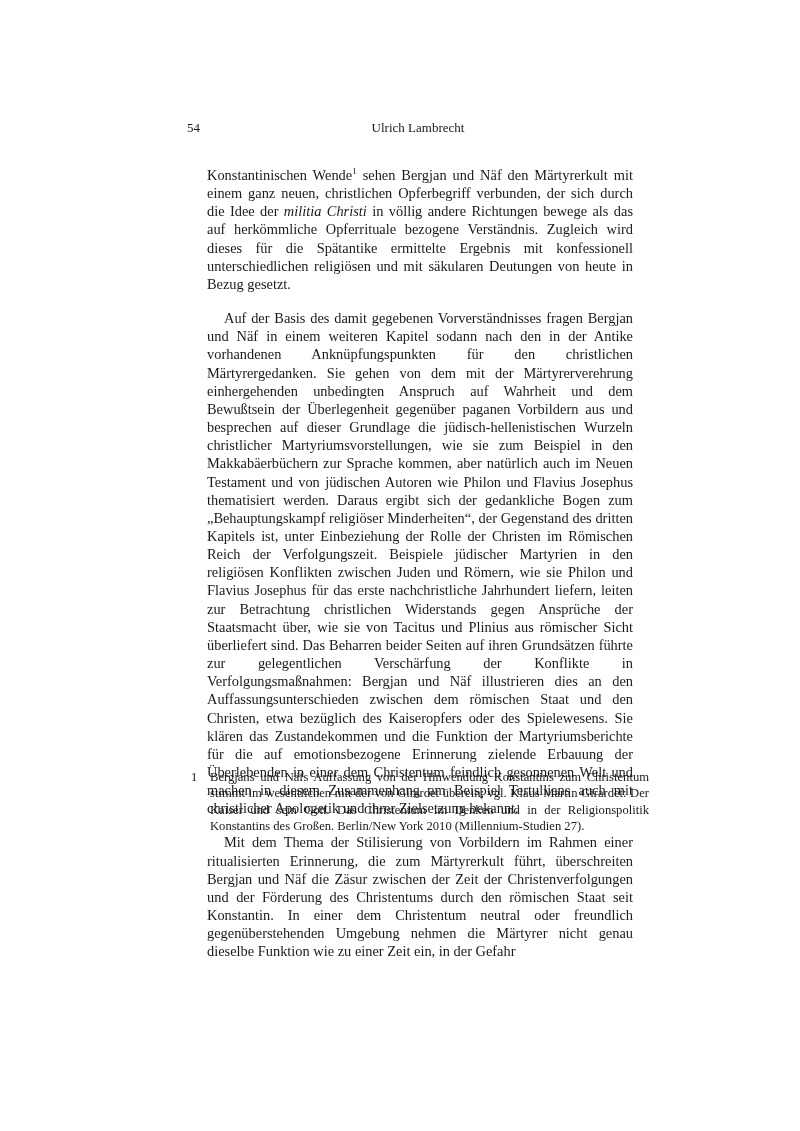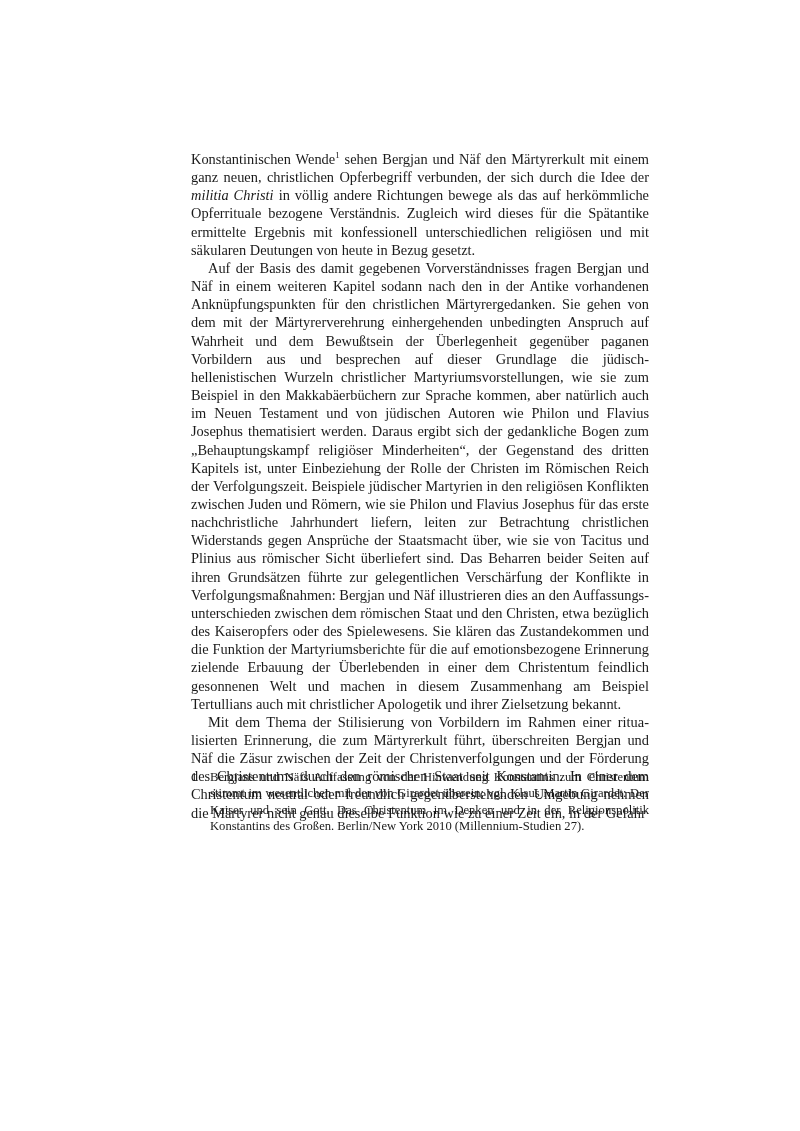--- a/index.html
+++ b/index.html
@@ -3,33 +3,37 @@
 <meta charset="utf-8">
 <style>
   html, body { margin: 0; padding: 0; background: #ffffff; }
   body { width: 800px; height: 1131px; position: relative; overflow: hidden; }
   .page { position: absolute; left: 0; top: 0; width: 800px; height: 1131px; background: #fff; color: #1a1a1a;
           font-family: "Liberation Serif", "DejaVu Serif", serif; }
   .runhead { position: absolute; left: 187px; top: 119px; width: 462px; height: 18px; font-size: 13px; line-height: 18px; }
   .runhead .pnum { position: absolute; left: 0; top: 0; }
   .runhead .author { position: absolute; left: 0; width: 462px; text-align: center; top: 0; }
   .body { position: absolute; left: 191px; top: 150px; width: 458px; font-size: 14.4px; line-height: 18.15px; }
-  .body p { margin: 0; text-align: justify; hyphens: manual; }
+  .body p { margin: 16px; text-align: justify; hyphens: manual; }
   .body p.indent { text-indent: 17px; }
   .body sup { font-size: 9px; line-height: 0; vertical-align: 6px; }
   .footnotes { position: absolute; left: 191px; top: 769px; width: 458px; font-size: 12.6px; line-height: 16.3px; }
   .fn { position: relative; padding-left: 19px; text-align: justify; }
   .fn .fnmark { position: absolute; left: 0; top: 0; }
   em { font-style: italic; }
 </style>
 </head>
 <body>
 
 <div class="page">
 
+  <div class="runhead">
+    <span class="pnum">54</span>
+    <span class="author">Ulrich Lambrecht</span>
+  </div>
 
   <div class="body">
     <p><span>Konstantinischen Wende</span><sup>1</sup><span> sehen Bergjan und Näf den Märtyrerkult mit einem ganz neuen, christlichen Opferbegriff verbunden, der sich durch die Idee der </span><em>militia Christi</em><span> in völlig andere Richtungen bewege als das auf herkömmliche Opferrituale bezogene Verständnis. Zugleich wird dieses für die Spätantike ermittelte Ergebnis mit konfessionell unterschiedlichen religiösen und mit säkularen Deutungen von heute in Bezug gesetzt.</span></p>
     <p class="indent">Auf der Basis des damit gegebenen Vorverständnisses fragen Bergjan und Näf in einem weiteren Kapitel sodann nach den in der Antike vorhandenen Anknüpfungspunkten für den christlichen Märtyrergedanken. Sie gehen von dem mit der Märtyrerverehrung einhergehenden unbedingten Anspruch auf Wahrheit und dem Bewußtsein der Überlegenheit gegenüber paganen Vorbildern aus und besprechen auf dieser Grundlage die jüdisch-hellenistischen Wurzeln christlicher Martyriumsvorstellungen, wie sie zum Beispiel in den Makkabäerbüchern zur Sprache kommen, aber natürlich auch im Neuen Testament und von jüdischen Autoren wie Philon und Flavius Josephus thematisiert werden. Daraus ergibt sich der gedankliche Bogen zum „Behaup­tungskampf religiöser Minderheiten“, der Gegenstand des dritten Kapitels ist, unter Einbeziehung der Rolle der Christen im Römischen Reich der Verfolgungszeit. Beispiele jüdischer Martyrien in den religiösen Konflikten zwischen Juden und Römern, wie sie Philon und Flavius Josephus für das erste nachchristliche Jahrhundert liefern, leiten zur Betrachtung christlichen Widerstands gegen Ansprüche der Staatsmacht über, wie sie von Tacitus und Plinius aus römischer Sicht überliefert sind. Das Beharren beider Seiten auf ihren Grundsätzen führte zur gelegentlichen Verschärfung der Konflikte in Verfolgungsmaßnahmen: Bergjan und Näf illustrieren dies an den Auffassungs­unterschieden zwischen dem römischen Staat und den Christen, etwa bezüglich des Kaiseropfers oder des Spielewesens. Sie klären das Zustandekommen und die Funktion der Martyriumsberichte für die auf emotionsbezogene Erinnerung zielende Erbauung der Überlebenden in einer dem Christentum feindlich gesonnenen Welt und machen in diesem Zusammenhang am Beispiel Tertullians auch mit christlicher Apologetik und ihrer Zielsetzung bekannt.</p>
     <p class="indent">Mit dem Thema der Stilisierung von Vorbildern im Rahmen einer ritua­lisierten Erinnerung, die zum Märtyrerkult führt, überschreiten Bergjan und Näf die Zäsur zwischen der Zeit der Christenverfolgungen und der Förderung des Christentums durch den römischen Staat seit Konstantin. In einer dem Christentum neutral oder freundlich gegenüberstehenden Umgebung nehmen die Märtyrer nicht genau dieselbe Funktion wie zu einer Zeit ein, in der Gefahr</p>
   </div>
 
   <div class="footnotes">
     <div class="fn">
       <span class="fnmark">1</span>

